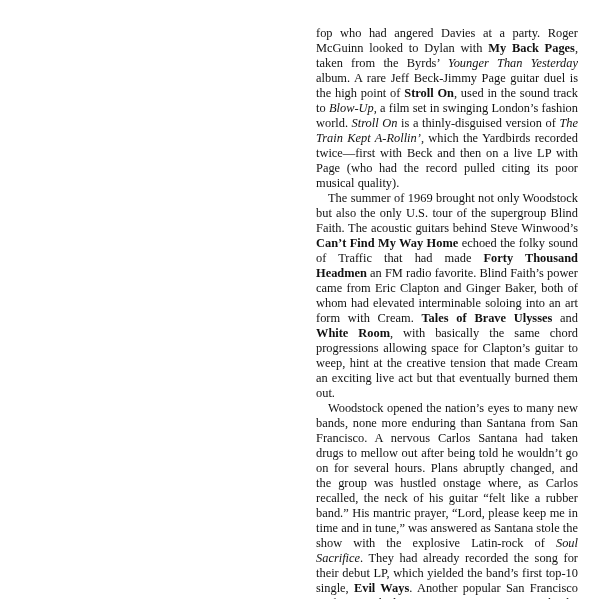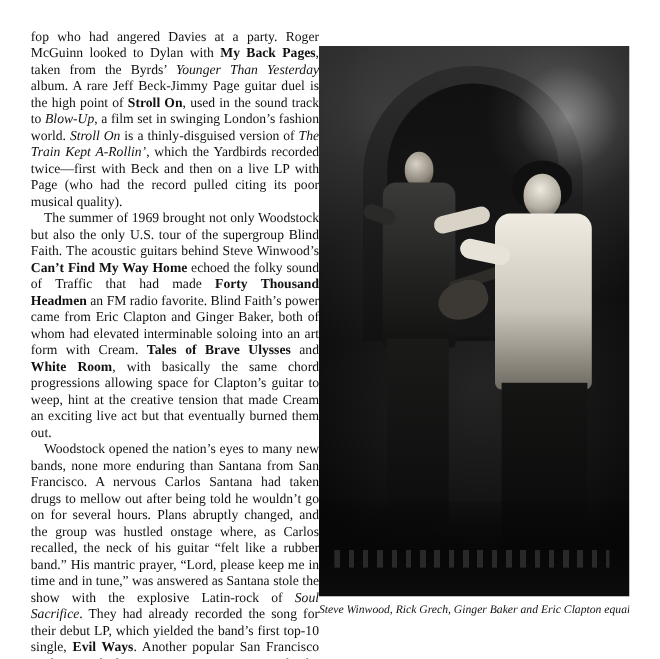--- a/index.html
+++ b/index.html
@@ -16,22 +16,22 @@
   }
   .page {
     position: relative;
     width: 600px;
     height: 599px;
     box-sizing: border-box;
     padding: 26px 22px 10px 28px;
   }
   .layout {
     display: flex;
-    flex-direction: row;
-    align-items: flex-start;
+    flex-direction: column;
+    align-items: flex-end;
     height: 100%;
   }
   .textcol {
     width: 262px;
     flex: 0 0 262px;
   }
   .figurecol {
     width: 282px;
     flex: 0 0 282px;
     padding-top: 16px;

